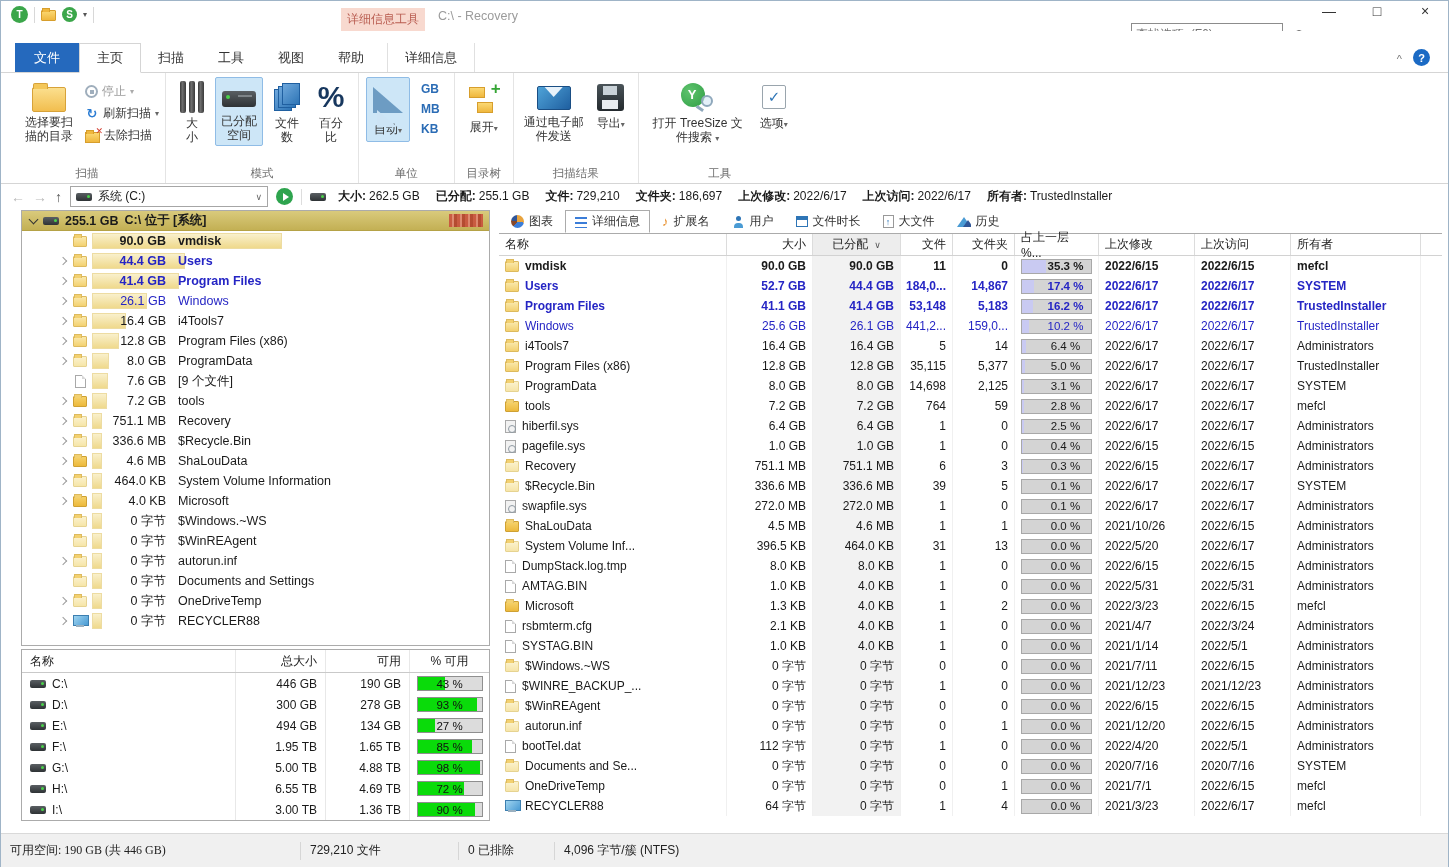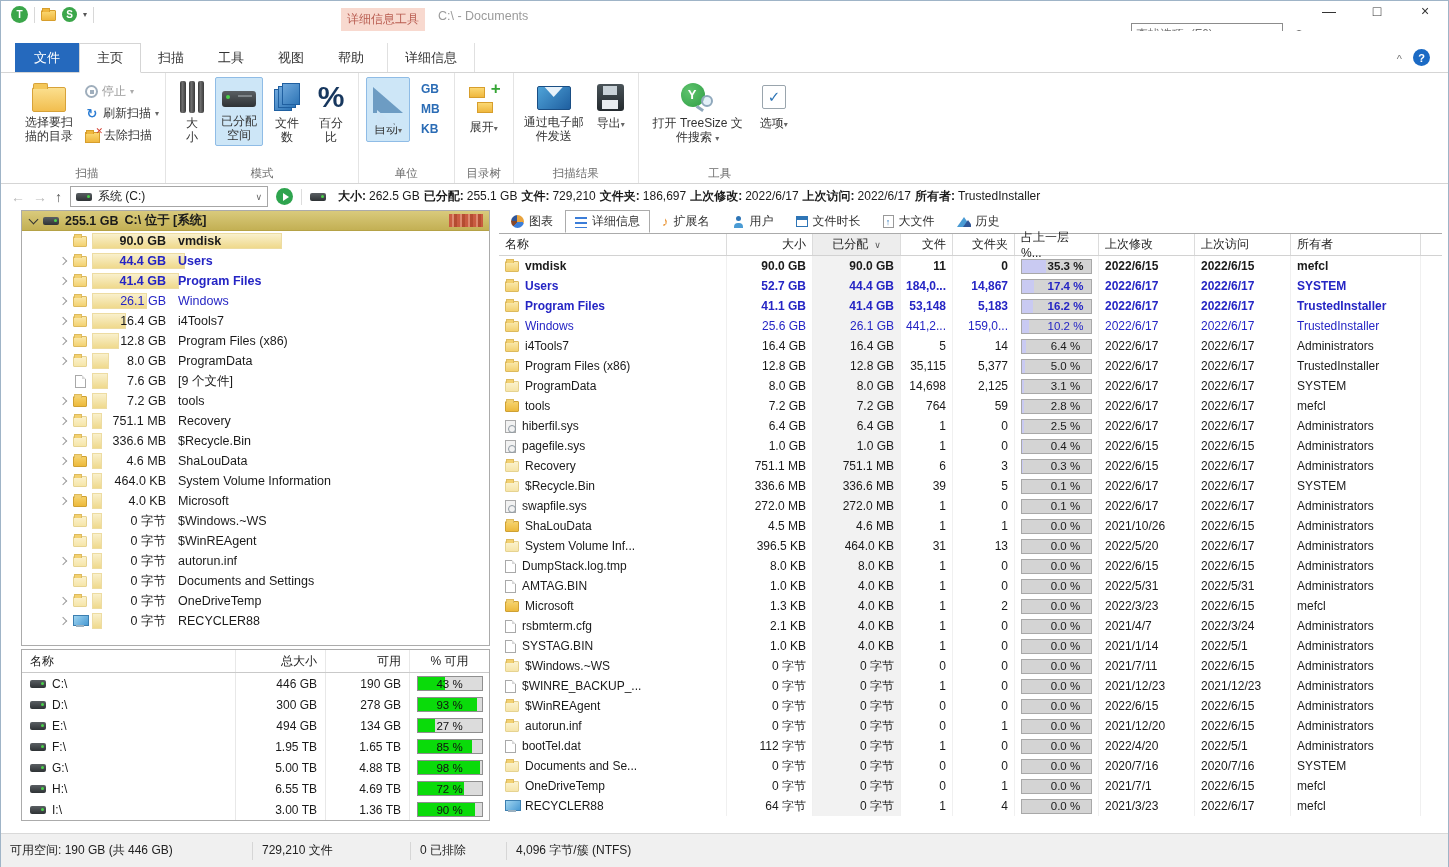--- a/index.html
+++ b/index.html
@@ -93,21 +93,21 @@
   .nav-arrow { color:#B9B9B9; font-size:14px; }
   .nav-arrow.up { color:#555; }
   .combo { width:198px; height:21px; border:1px solid #A6A6A6; background:#fff; display:flex; align-items:center; padding:0 5px; gap:6px; }
   .combo .cname { flex:1; }
   .combo .ccaret { color:#666; font-size:9px; }
   .ic-drive-sm { width:16px; height:8px; background:linear-gradient(#5A5F63,#2E3235); border-radius:2px; position:relative; flex:none; }
   .ic-drive-sm::before { content:''; position:absolute; right:2px; top:2.5px; width:3px; height:3px; border-radius:50%; background:#49D249; }
   .playbtn { width:17px; height:17px; border-radius:50%; background:#2EA44E; position:relative; flex:none; }
   .playbtn::after { content:''; position:absolute; left:6.5px; top:4.5px; width:0; height:0; border-left:6px solid #fff; border-top:4px solid transparent; border-bottom:4px solid transparent; }
   .nav-sep { width:1px; height:16px; background:#DDD; }
-  .stats { display:flex; gap:4px; margin-left:4px; }
+  .stats { display:flex; gap:16px; margin-left:4px; }
   .stat b { font-weight:bold; }
   .stat span { margin-left:3px; }
 
   
   .panel { position:absolute; border:1px solid #ABABAB; background:#fff; overflow:hidden; }
 
   
   #treePanel { left:20px; top:209px; width:469px; height:436px; }
   .trow { height:20px; display:flex; align-items:center; font-size:12.5px; position:relative; }
   .trow.root { background:linear-gradient(#D9CA7C,#C3B054); border-bottom:1px solid #B5A246; font-weight:bold; padding-left:8px; gap:6px; }
@@ -189,38 +189,38 @@
   .ti-cal { width:12px; height:11px; border:1px solid #2E75B6; background:#fff; position:relative; }
   .ti-cal::before { content:''; position:absolute; left:0; right:0; top:0; height:3px; background:#2E75B6; }
   .ti-up { width:11px; height:13px; border:1px solid #999; background:#fff; color:#2E75B6; font-size:9px; display:flex; align-items:center; justify-content:center; }
   .ti-hist { width:14px; height:11px; position:relative; overflow:hidden; }
   .ti-hist::before { content:''; position:absolute; left:0; bottom:0; border-left:7px solid transparent; border-right:7px solid transparent; border-bottom:10px solid #4A9BD4; }
   .ti-hist::after { content:''; position:absolute; left:6px; bottom:0; border-left:5px solid transparent; border-right:5px solid transparent; border-bottom:7px solid #2F5597; }
 
   
   .statusbar { position:absolute; left:0; right:0; top:832px; height:34px; background:#F0F0F0; border-top:1px solid #D9D9D9; display:flex; align-items:center; color:#222; }
   .statusbar .scell { padding-left:9px; height:18px; display:flex; align-items:center; border-right:1px solid #D6D6D6; }
-  .scell:nth-child(1){ width:252px; } .scell:nth-child(2){ width:158px; } .scell:nth-child(3){ width:96px; } .scell:nth-child(4){ border-right:none; flex:1; }
+  .scell:nth-child(1){ width:300px;font-family:Liberation Serif, serif; } .scell:nth-child(2){ width:158px; } .scell:nth-child(3){ width:96px; } .scell:nth-child(4){ border-right:none; flex:1; }
 </style>
 </head>
 <body>
 
 <div class="window">
 
   <div class="titlebar">
     <div class="qat">
       <span class="logo-circle">T</span>
       <span class="qat-sep"></span>
       <span class="qat-folder"></span>
       <span class="logo-circle" style="width:15px;height:15px;">S</span>
       <span class="qat-caret">▾</span>
       <span class="qat-sep"></span>
     </div>
     <div class="ctx-group">详细信息工具</div>
-    <div class="win-title">C:\ - Documents</div>
+    <div class="win-title">C:\ - Recovery</div>
     <div class="searchbox">
       <input placeholder="查找选项  (F6)" style="">
       <span class="mag"></span>
     </div>
     <div class="winbtns">
       <span class="winbtn">—</span>
       <span class="winbtn">□</span>
       <span class="winbtn">×</span>
     </div>
   </div>

